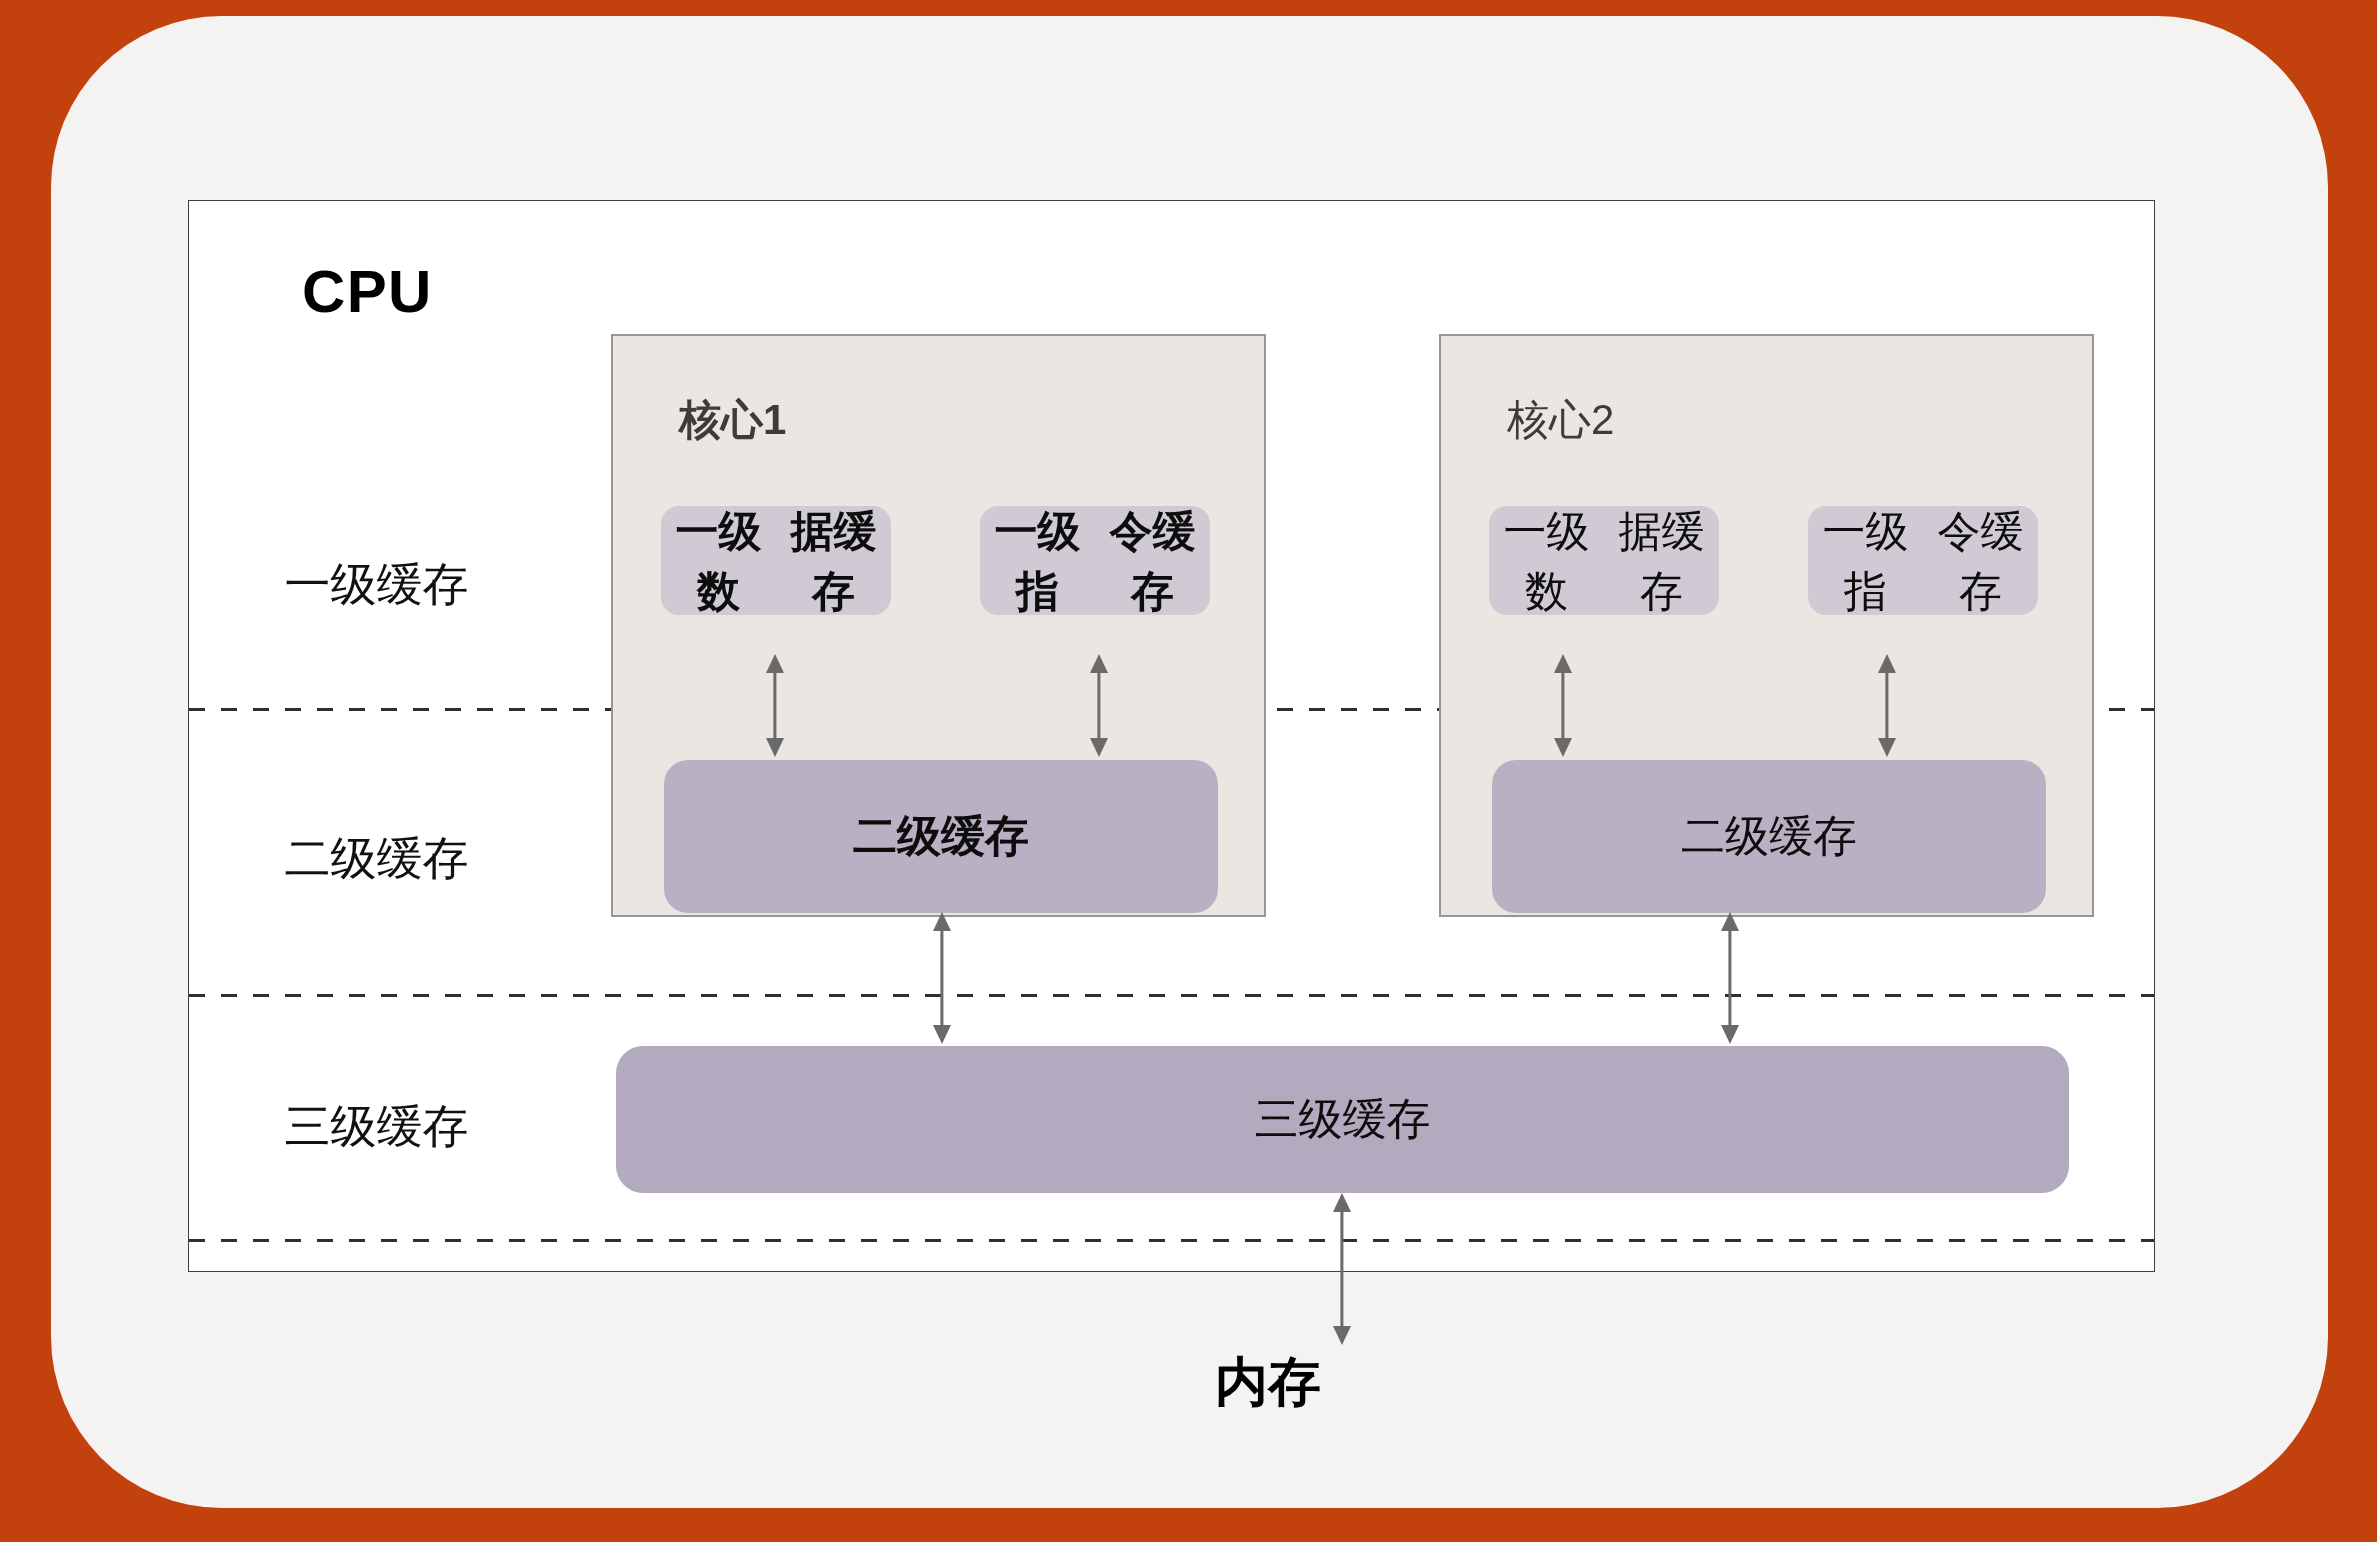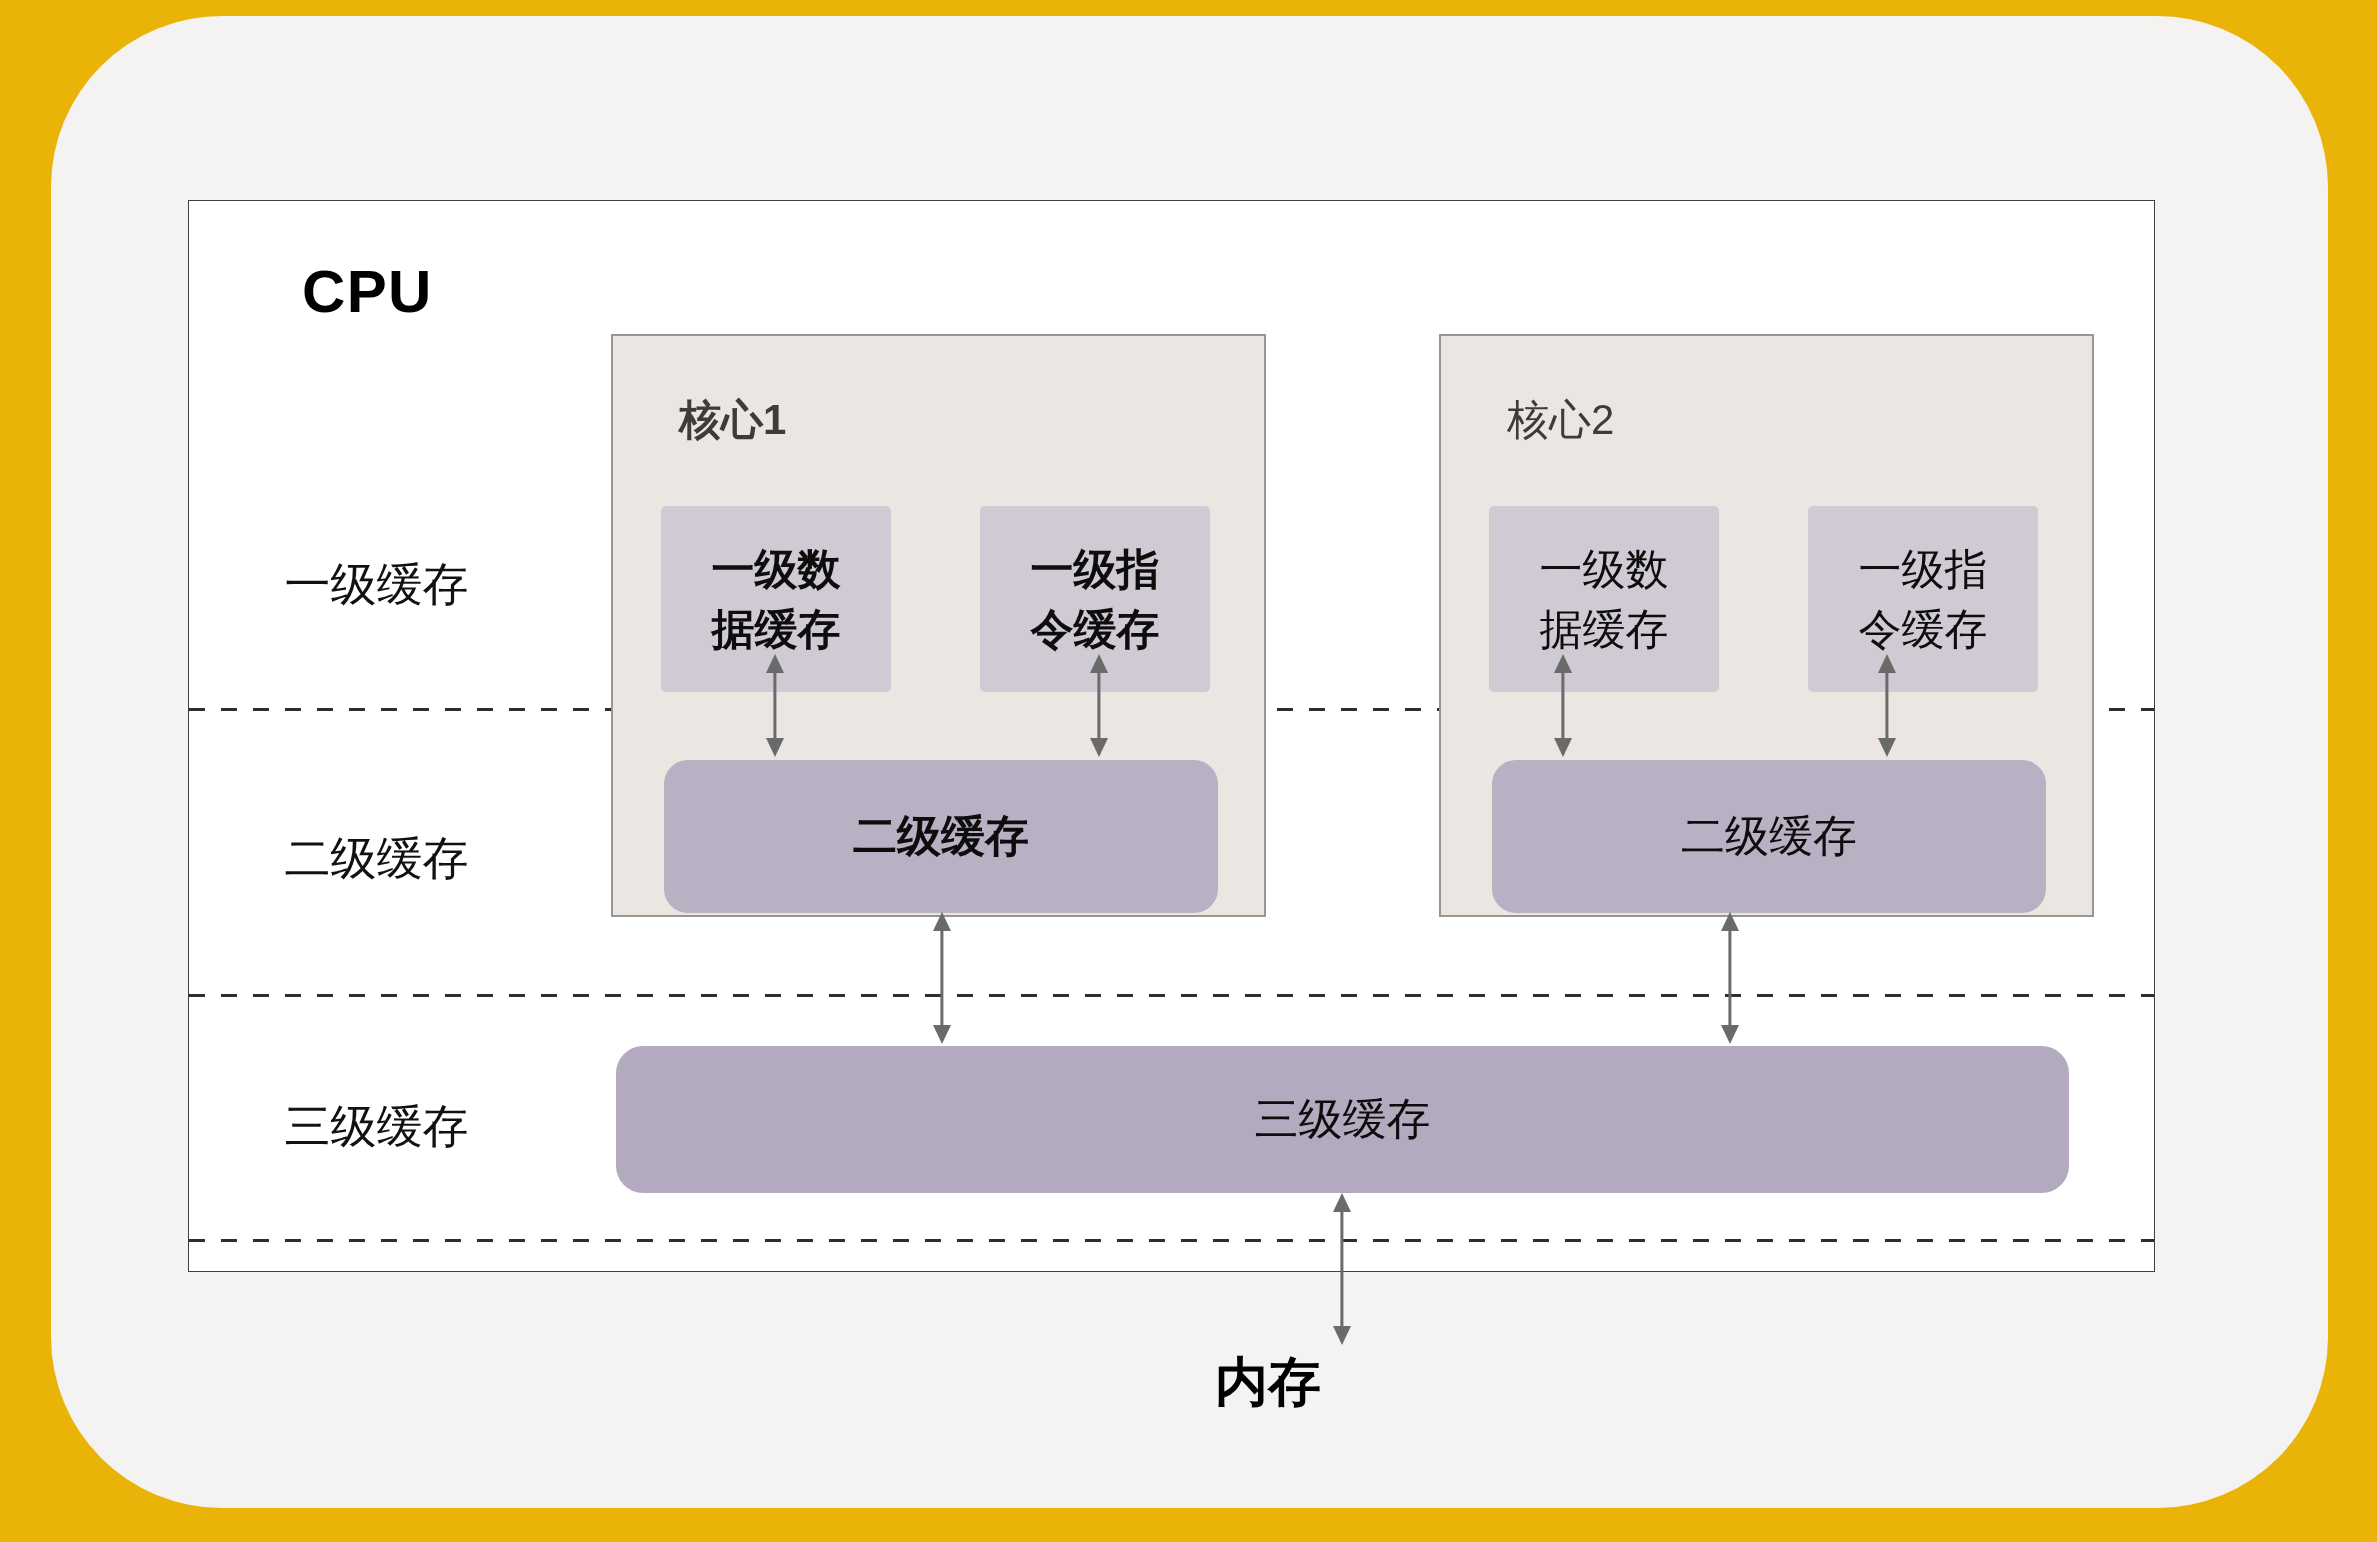--- a/index.html
+++ b/index.html
@@ -1,20 +1,20 @@
 <!DOCTYPE html>
 <html style="font-size:10px"><head>
 <meta charset="utf-8">
 <style>
   html, body { margin: 0; padding: 0; background: #ffffff; }
   .canvas {
     position: relative;
     width: 2377px;
     height: 1543px;
-    background: #eab308;
+    background: #c2410c;
     overflow: hidden;
     font-family: "Liberation Sans", "DejaVu Sans", sans-serif;
     color: #111111;
   }
   .rounded-bg {
     position: absolute;
     left: 51px; top: 16px;
     width: 2277px; height: 1492px;
     background: #f4f3f1;
     border-radius: 171px;
@@ -68,25 +68,25 @@
   .core-2 { left: 1250px; }
   .core-title {
     position: absolute;
     left: 66px; top: 56px;
     font-size: 42px;
     color: #3f3b38;
   }
   .l1-box {
     position: absolute;
     top: 170px;
-    width: 230px; height: 186px;
+    width: 230px; height: 109px;
     background: #d0cad5;
-    border-radius: 5px;
+    border-radius: 18px;
     display: flex;
-    flex-direction: column;
+    flex-direction: row;
     align-items: center;
     justify-content: center;
     text-align: center;
     font-size: 43px;
     line-height: 60px;
     color: #0d0d0d;
   }
   .l1-data { left: 48px; }
   .l1-instr { left: 367px; }
   .l2-box {

